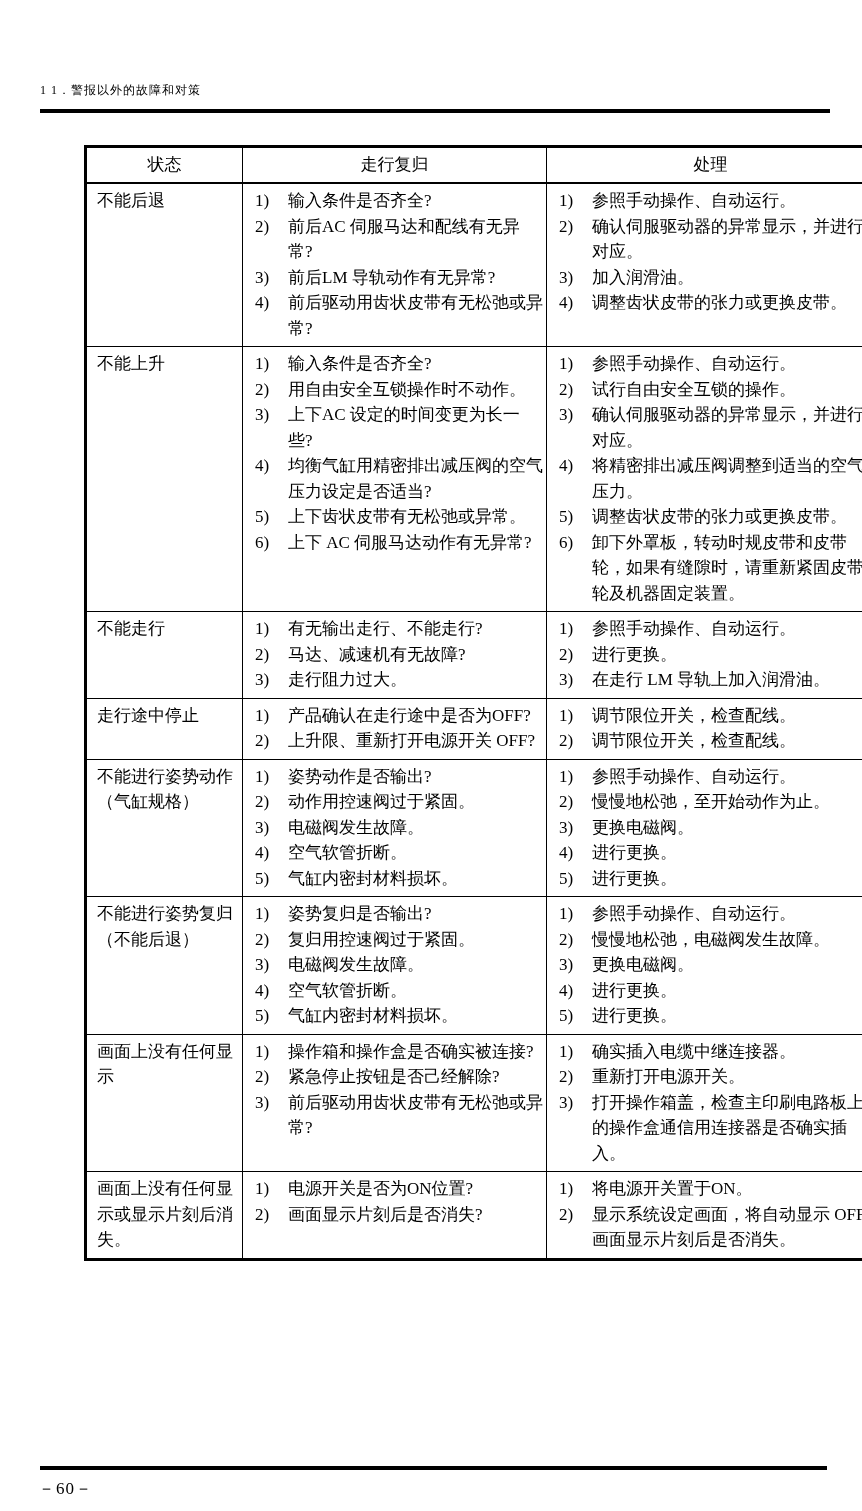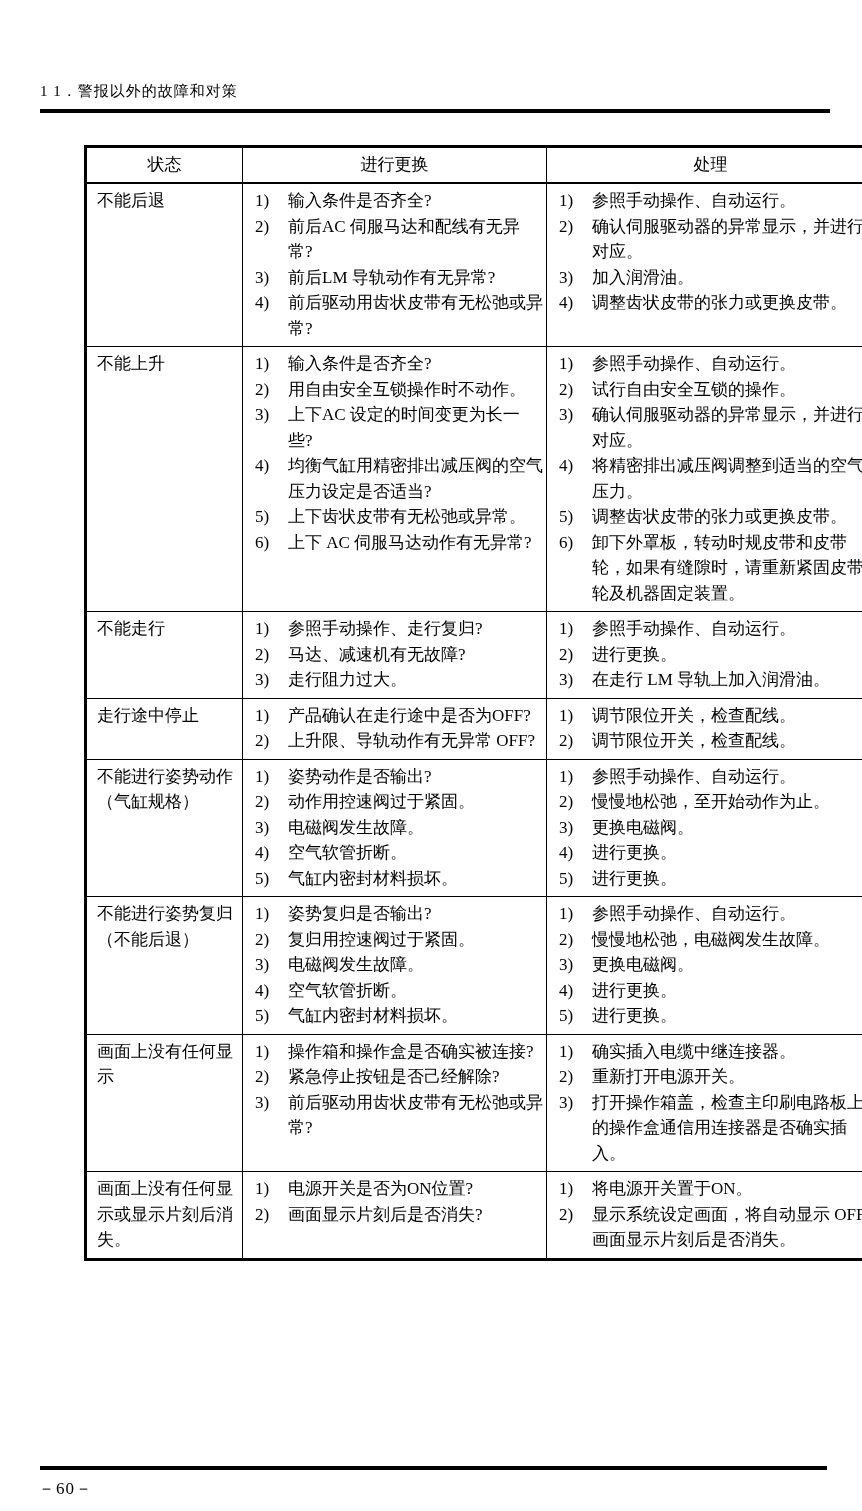--- a/index.html
+++ b/index.html
@@ -5,21 +5,21 @@
   html, body { margin: 0; padding: 0; }
   body {
     width: 862px; height: 1511px;
     background: #ffffff;
     position: relative;
     color: #000000;
     font-family: "Liberation Serif", "DejaVu Serif", serif;
   }
   .heading {
     position: absolute; left: 40px; top: 82px;
-    margin: 0; font-size: 15px; font-weight: normal;
+    margin: 0; font-size: 12px; font-weight: normal;
     letter-spacing: 1px;
   }
   .heading-rule {
     position: absolute; left: 40px; top: 109px;
     width: 790px; height: 4px; background: #000000;
   }
   table.tbl {
     position: absolute; left: 56px; top: 145px;
     width: 790px; border-collapse: collapse; table-layout: fixed;
     font-size: 17px;
@@ -67,21 +67,21 @@
 
   <table class="tbl">
     <colgroup>
       <col class="c1">
         <col class="c2">
         <col class="c3">
     </colgroup>
     <thead>
       <tr>
         <th>状态</th>
-        <th>进行更换</th>
+        <th>走行复归</th>
         <th>处理</th>
       </tr>
     </thead>
     <tbody id="table-body">
         <tr>
           <td class="status-cell">不能后退</td>
           <td class="check-cell">
             <div class="item">
               <span class="num">1)</span>
               <span class="txt">输入条件是否齐全?</span>
@@ -171,21 +171,21 @@
               <span class="num">6)</span>
               <span class="txt">卸下外罩板，转动时规皮带和皮带轮，如果有缝隙时，请重新紧固皮带轮及机器固定装置。</span>
             </div>
           </td>
         </tr>
         <tr>
           <td class="status-cell">不能走行</td>
           <td class="check-cell">
             <div class="item">
               <span class="num">1)</span>
-              <span class="txt">参照手动操作、走行复归?</span>
+              <span class="txt">有无输出走行、不能走行?</span>
             </div>
             <div class="item">
               <span class="num">2)</span>
               <span class="txt">马达、减速机有无故障?</span>
             </div>
             <div class="item">
               <span class="num">3)</span>
               <span class="txt">走行阻力过大。</span>
             </div>
           </td>
@@ -206,21 +206,21 @@
         </tr>
         <tr>
           <td class="status-cell">走行途中停止</td>
           <td class="check-cell">
             <div class="item">
               <span class="num">1)</span>
               <span class="txt">产品确认在走行途中是否为OFF?</span>
             </div>
             <div class="item">
               <span class="num">2)</span>
-              <span class="txt">上升限、导轨动作有无异常 OFF?</span>
+              <span class="txt">上升限、重新打开电源开关 OFF?</span>
             </div>
           </td>
           <td class="action-cell">
             <div class="item">
               <span class="num">1)</span>
               <span class="txt">调节限位开关，检查配线。</span>
             </div>
             <div class="item">
               <span class="num">2)</span>
               <span class="txt">调节限位开关，检查配线。</span>

